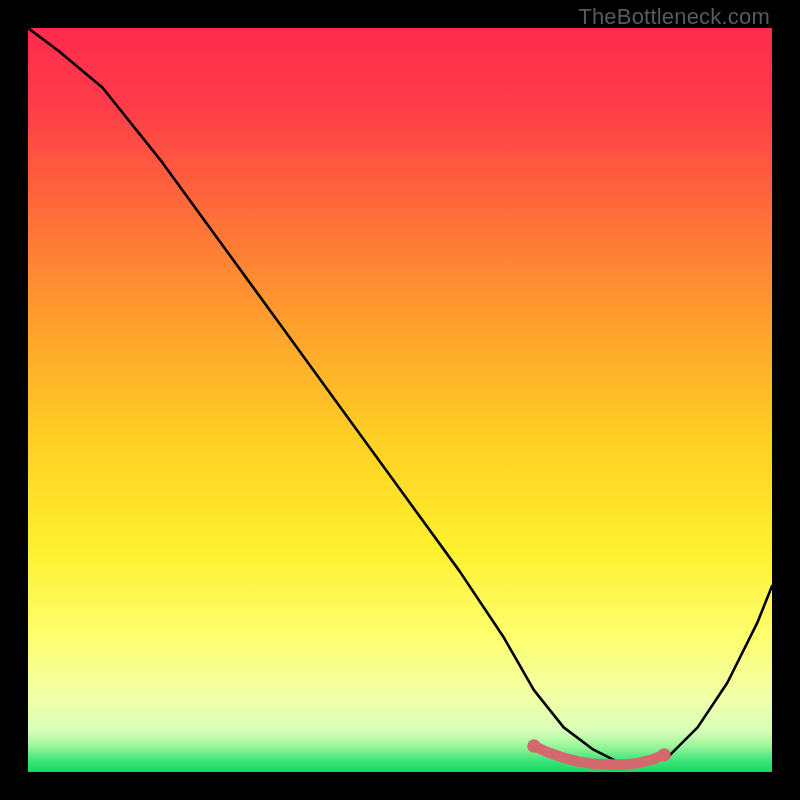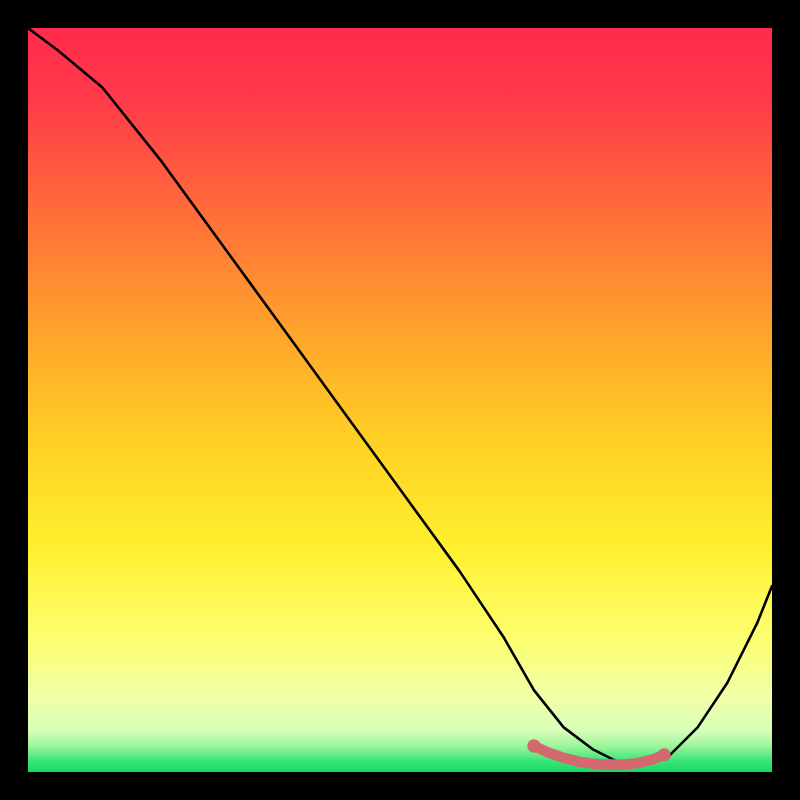--- a/index.html
+++ b/index.html
@@ -39,20 +39,21 @@
     font-weight: 400;
     color: #5a5a5a;
     letter-spacing: 0.2px;
   }
 </style>
 </head>
 <body>
 
 <div class="frame">
 
+  <div class="watermark">TheBottleneck.com</div>
 
   <div class="plot-area">
     <svg class="gradient" viewBox="0 0 744 744" preserveAspectRatio="none">
       <defs>
         <linearGradient id="bg" x1="0" y1="0" x2="0" y2="1">
           <stop offset="0.00" stop-color="#ff2b4c"></stop>
           <stop offset="0.10" stop-color="#ff3b49"></stop>
           <stop offset="0.24" stop-color="#ff6a3a"></stop>
           <stop offset="0.40" stop-color="#ffa12d"></stop>
           <stop offset="0.55" stop-color="#ffcf24"></stop>

